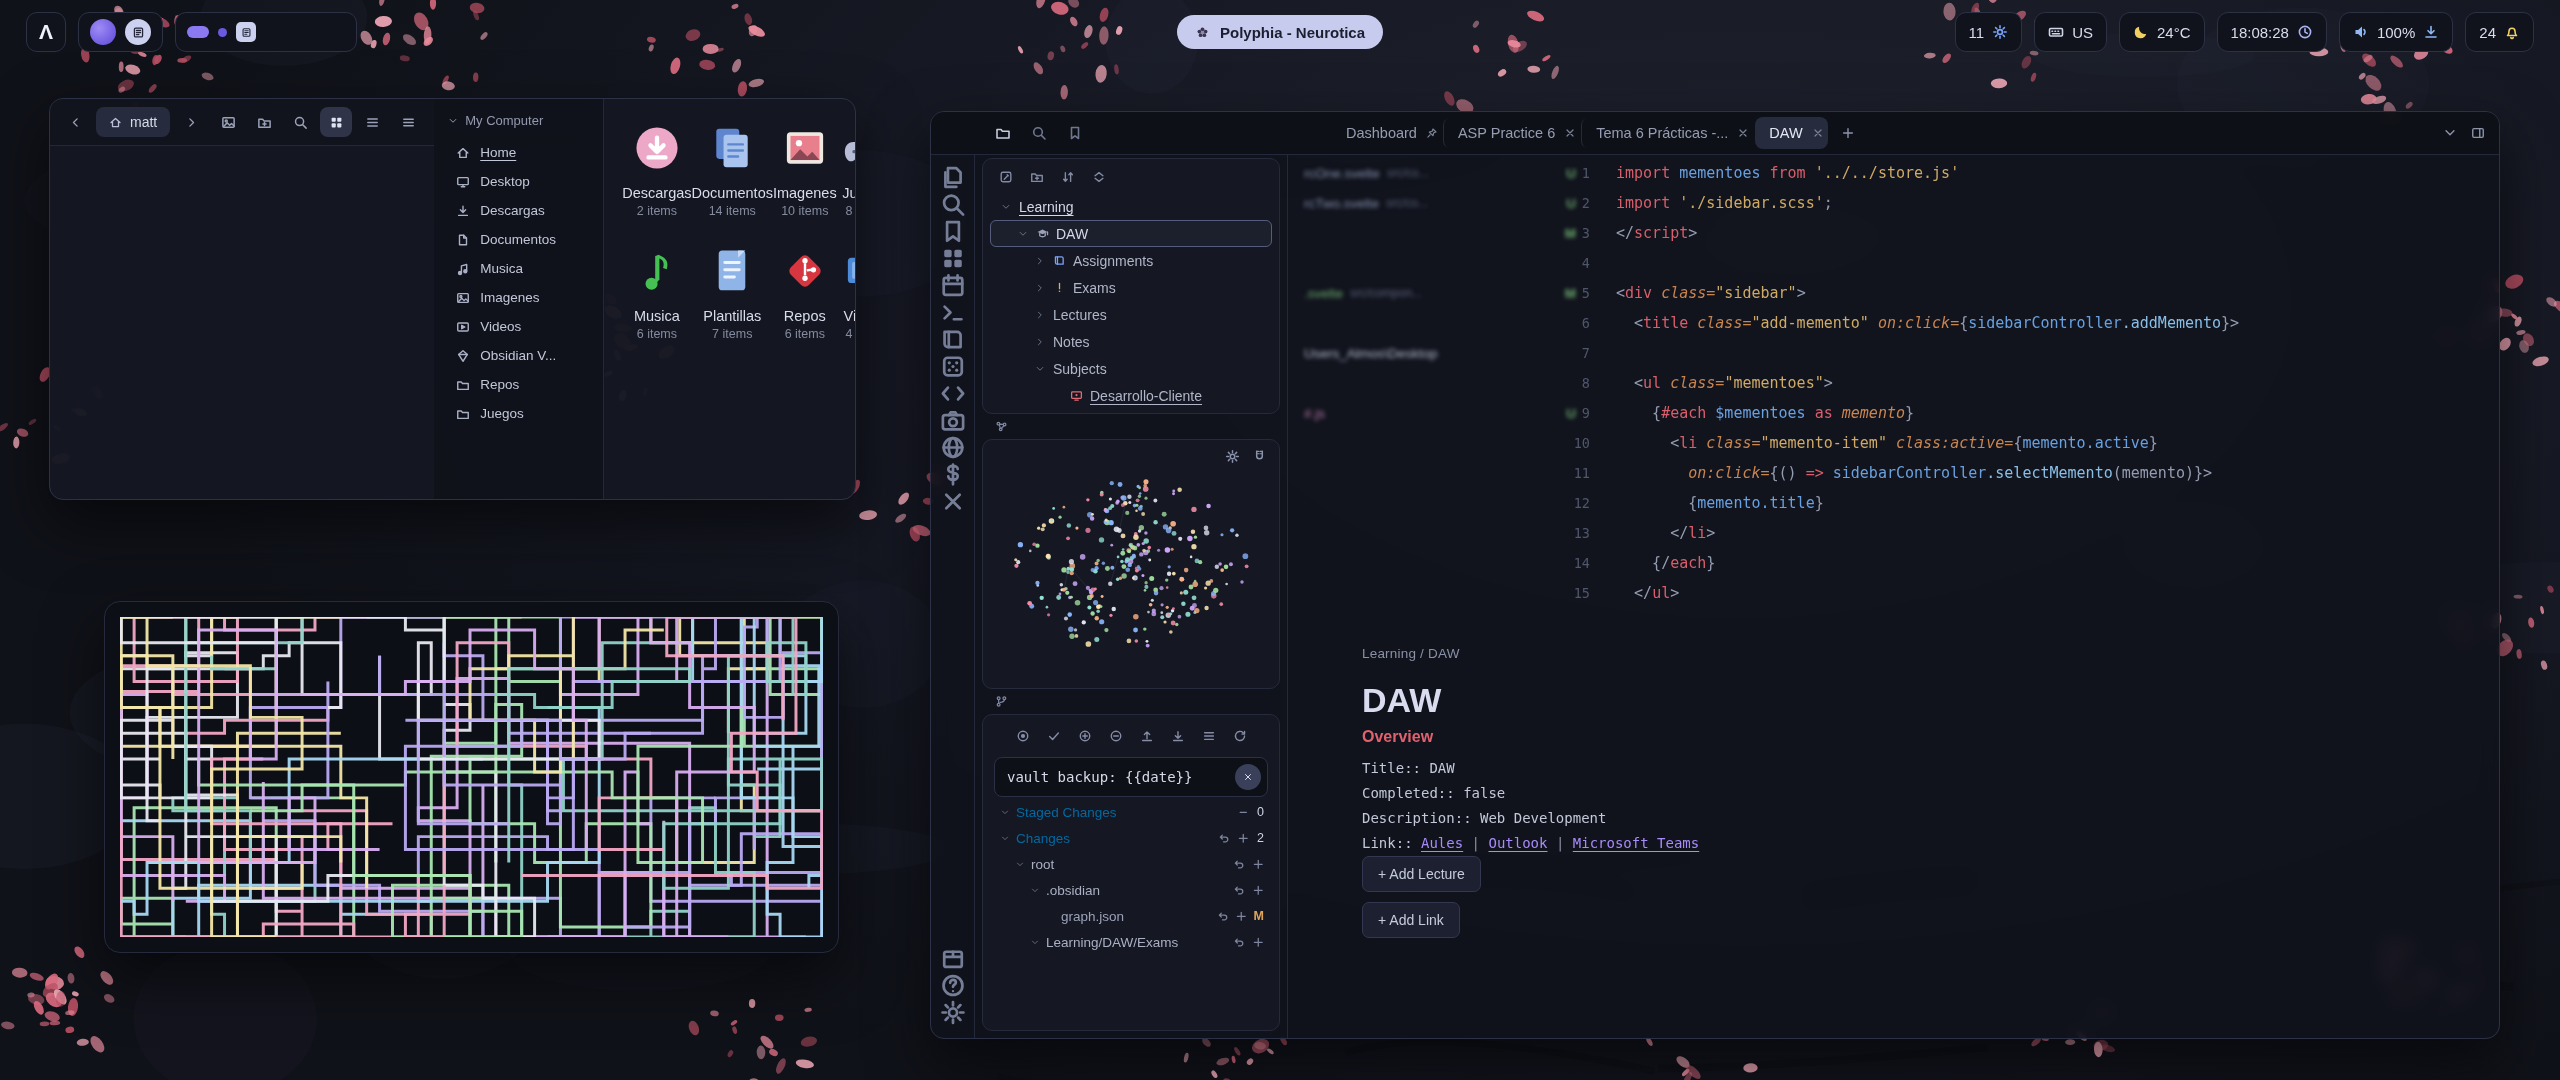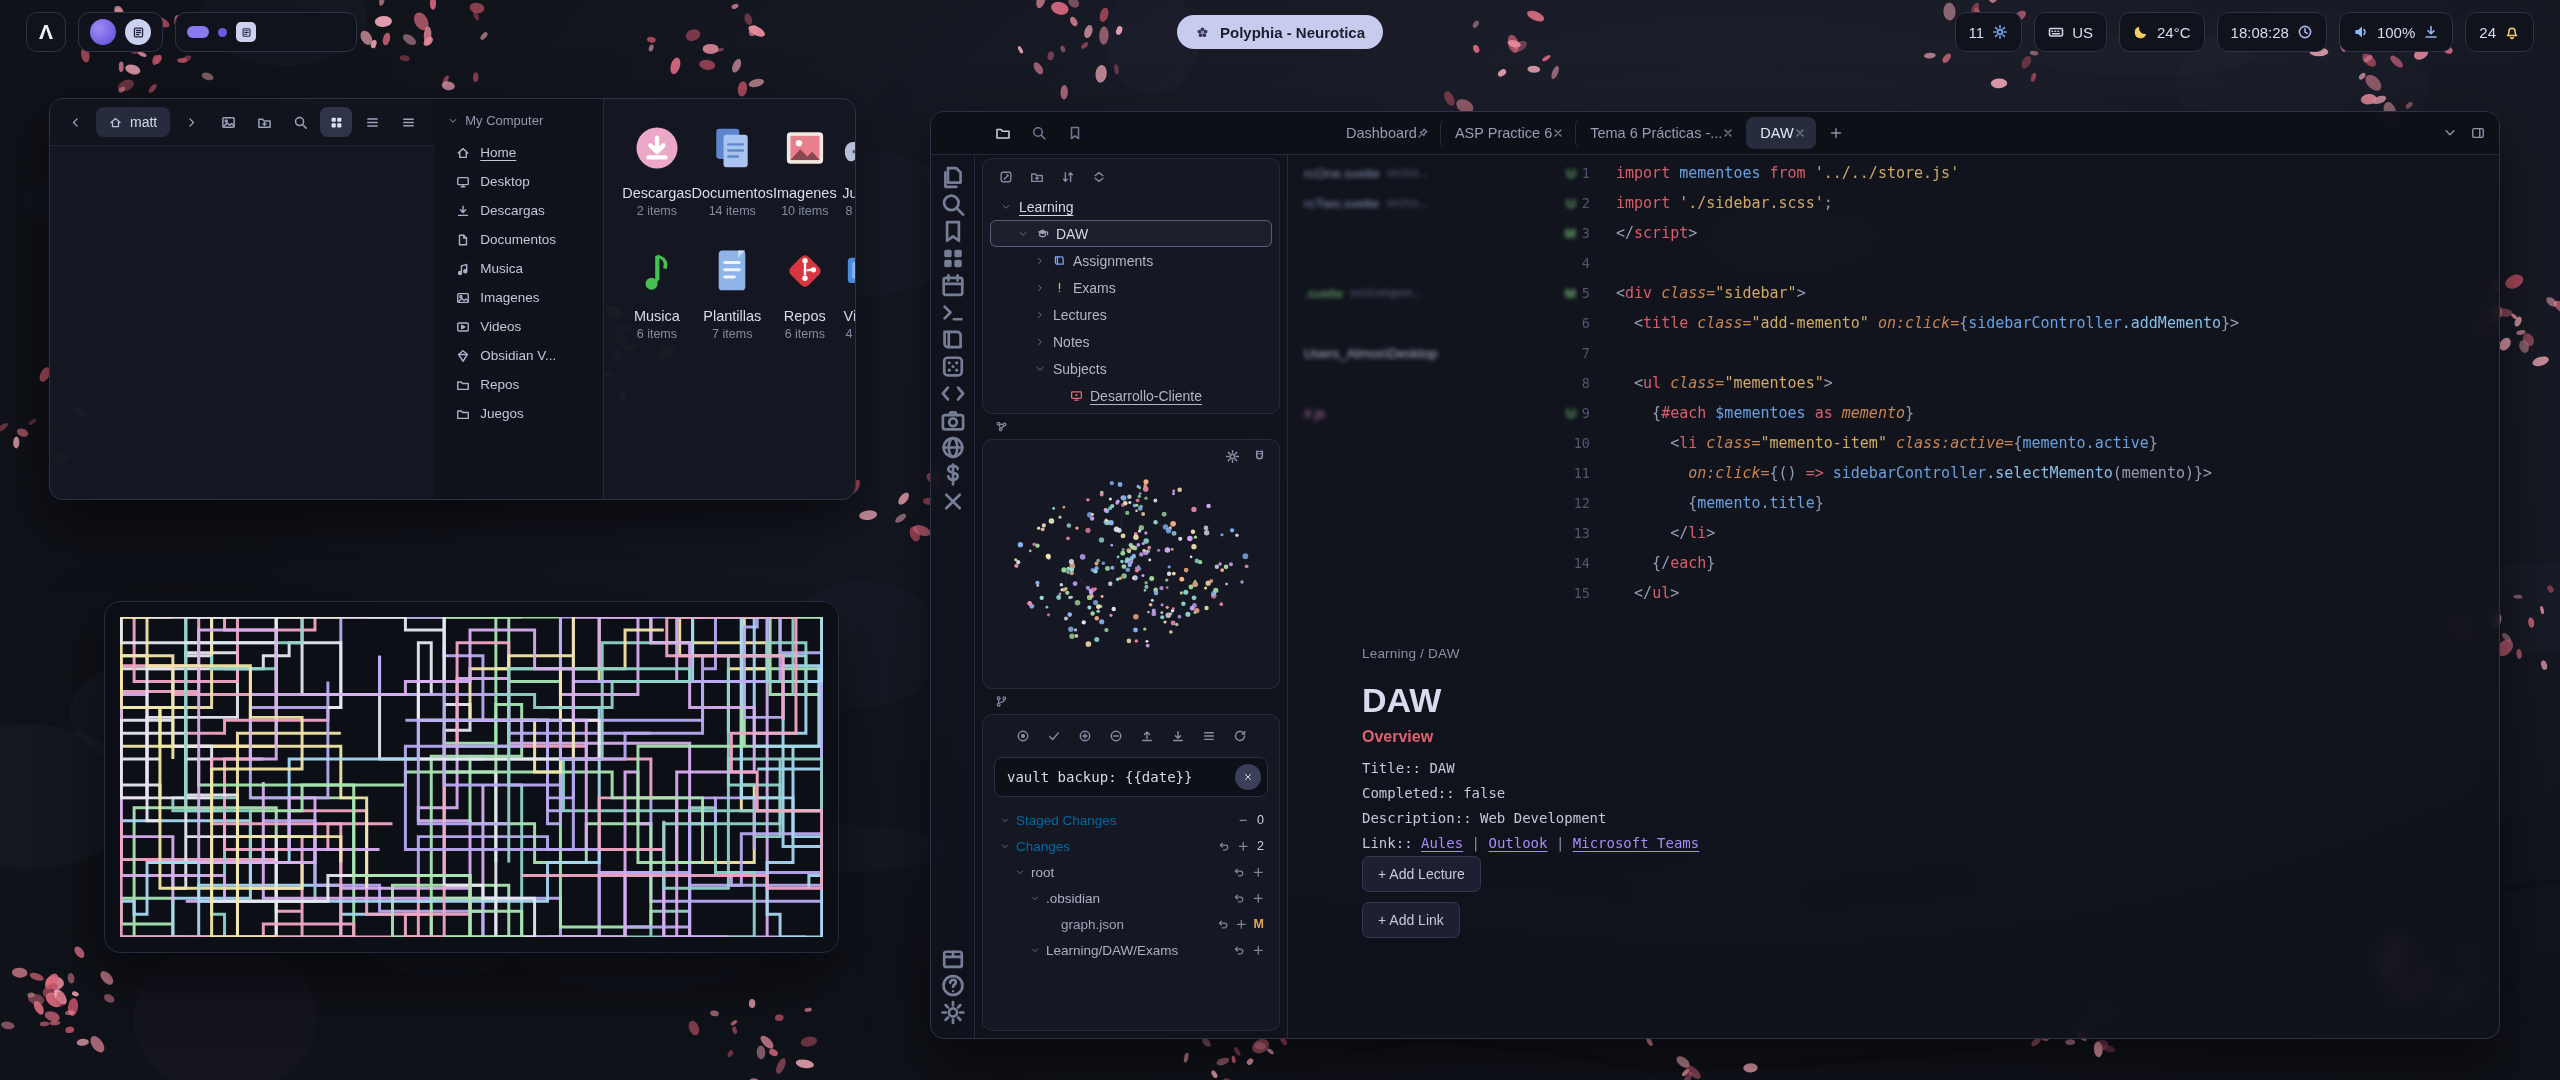--- a/index.html
+++ b/index.html
@@ -84,21 +84,21 @@
   .ob>*{position:relative;z-index:1}
   .ob-ribbon{grid-row:2;grid-column:1;display:flex;flex-direction:column;align-items:center;
     padding:10px 0 12px;border-right:1px solid #23283a}
   .rb-icon{width:28px;height:27px;display:flex;align-items:center;justify-content:center;
     color:#767e97;font-size:15px}
   .rb-bottom{margin-top:auto;display:flex;flex-direction:column;align-items:center}
   .ob-sidetabs{grid-row:1;grid-column:2;display:flex;align-items:center;gap:20px;padding-left:20px}
   .st-icon{color:#6f7790;font-size:16px}
   .st-icon.active{color:#c6cbde}
   .ob-tabbar{grid-row:1;grid-column:3;display:flex;align-items:center;padding:0 14px 0 45px;gap:2px}
-  .ob-tab{height:32px;display:flex;align-items:center;padding:0 10px 0 14px;border-radius:8px;
+  .ob-tab{height:32px;display:flex;align-items:center;gap:9px;padding:0 4px 0 14px;border-radius:8px;
     color:#969db2;font-size:14.5px;white-space:nowrap}
   .ob-tab+.ob-tab{box-shadow:-2px 0 0 -1px #262b3a}
   .ob-tab.active{background:#262b3d;color:#e3e6f3;box-shadow:none}
   .tab-pin,.tab-close{font-size:12px;color:#7c8399}
   .ob-tab .tab-pin{display:none}
   .ob-tab.pinned .tab-pin{display:inline-flex}
   .ob-newtab{width:28px;height:28px;border:none;background:transparent;color:#8d94aa;font-size:14px;
     display:flex;align-items:center;justify-content:center;margin-left:4px}
   .tab-actions{margin-left:auto;display:flex;gap:14px;color:#8d94aa;font-size:14px}
 
@@ -115,21 +115,21 @@
   .tree-row.selected{outline:1.5px solid #565d7c;outline-offset:-1.5px;background:rgba(120,130,170,.08)}
   .tree-row.underline .tlabel{text-decoration:underline;text-underline-offset:3px}
   .pane-chip{height:25px;flex:none;display:flex;align-items:center;padding-left:13px;color:#7d85a0;font-size:13px}
   .graph-panel{height:250px;flex:none;position:relative;overflow:hidden}
   #graph-svg{width:100%;height:100%}
   .graph-tools{position:absolute;top:9px;right:12px;display:flex;gap:12px;color:#8b92ab;font-size:15px}
   .git-panel{flex:1;display:flex;flex-direction:column;padding:8px 9px;min-height:0}
   .git-toolbar{display:flex;gap:5px;justify-content:center;padding:1px 0 9px}
   .gt-btn{width:26px;height:24px;background:none;border:none;color:#848ca6;display:flex;
     align-items:center;justify-content:center;font-size:14px;padding:0}
-  .git-input{position:relative;margin:0 2px 10px}
+  .git-input{position:relative;margin:0 2px 2px}
   .git-input input{width:100%;box-sizing:border-box;height:40px;background:#0e1018;border:1px solid #2b3044;
     border-radius:8px;color:#d6dae8;font-family:"DejaVu Sans Mono",monospace;font-size:14px;padding:0 38px 0 12px}
   .git-clear{position:absolute;right:7px;top:7px;width:26px;height:26px;border-radius:50%;background:#3a405a;
     border:none;color:#d6dae8;font-size:10px;display:flex;align-items:center;justify-content:center}
   .git-row{display:flex;align-items:center;gap:6px;height:26px;color:#aab0c4;font-size:13.5px;
     padding:0 6px 0 calc(8px + var(--ind,0)*15px)}
   .git-row .chev{font-size:9px;color:#6b7288;width:10px;display:inline-flex}
   .git-row .chev:not([data-icon]){visibility:hidden}
   .git-row.section .glabel{color:#0369a1}
   .git-row.file .glabel{color:#9ba2b8}

